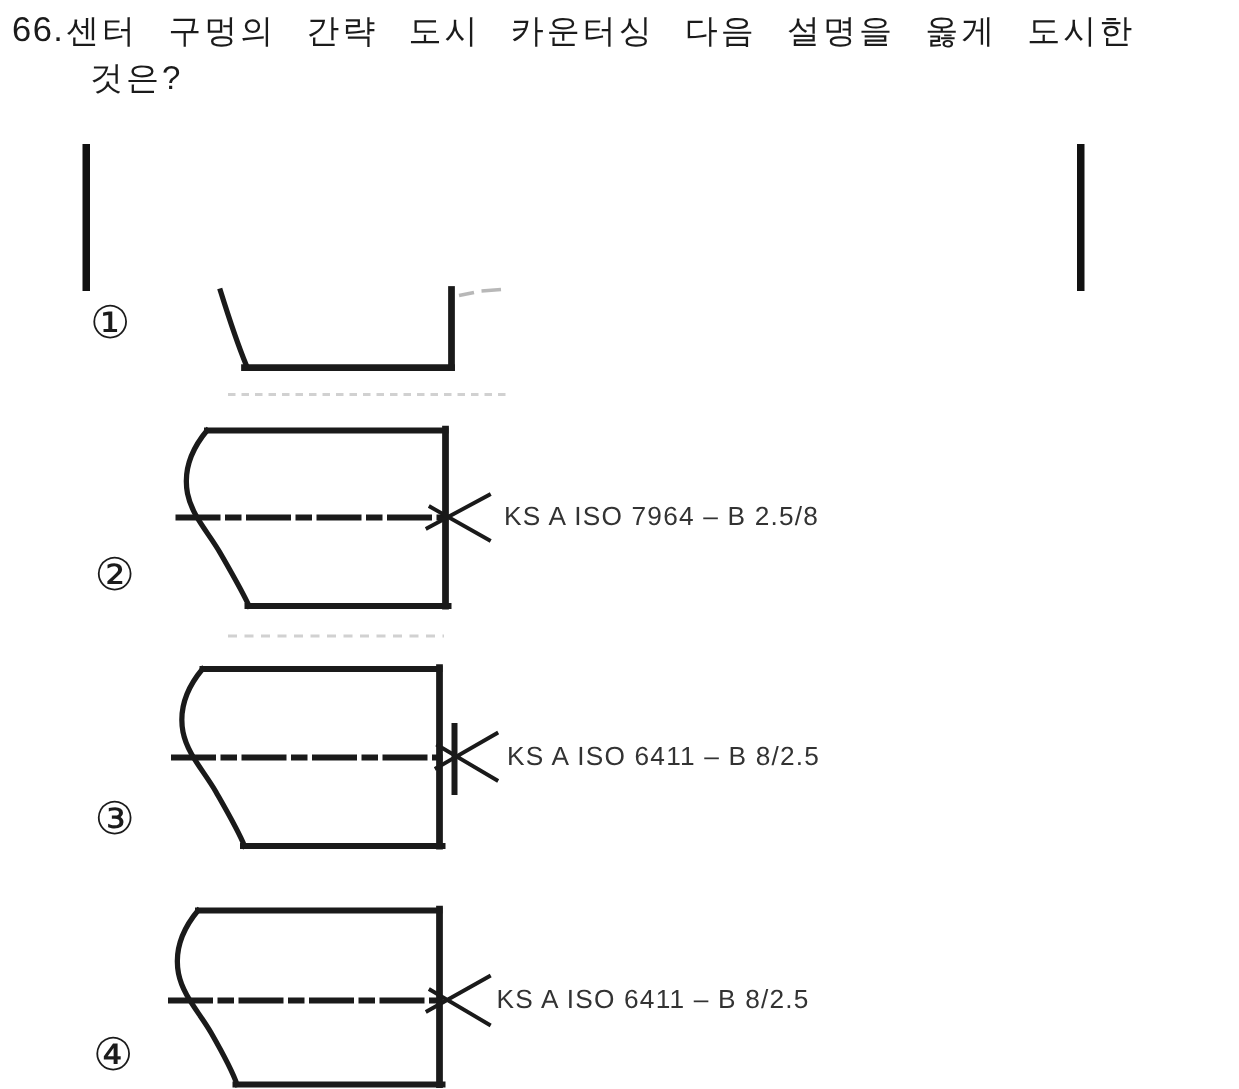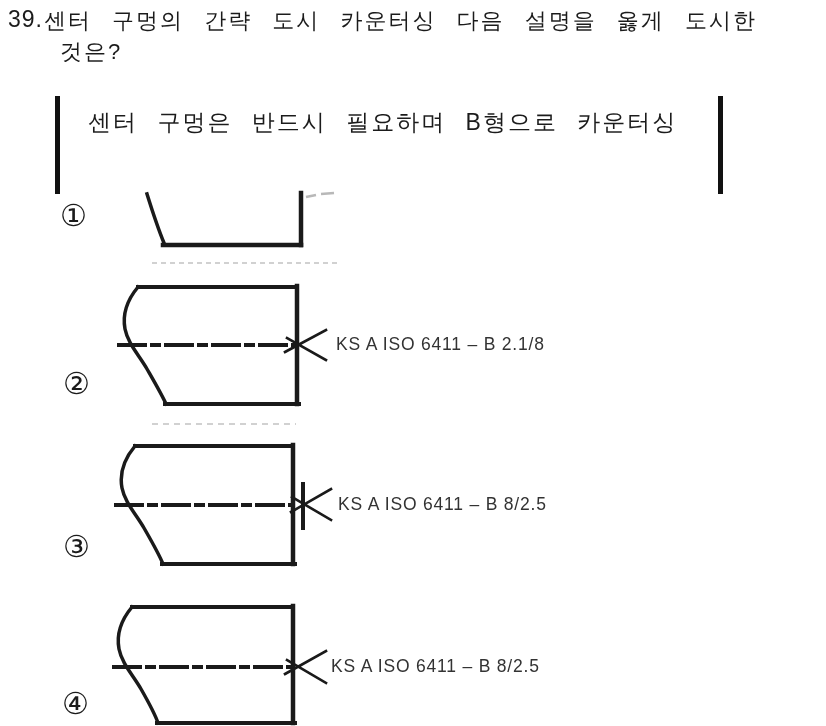--- a/index.html
+++ b/index.html
@@ -29,26 +29,25 @@
   .l4{left:331px;top:656px;}
   svg.drawing{position:absolute;overflow:visible;}
   svg .ink{stroke:#1a1a1a;fill:none;stroke-linecap:square;}
   svg .faint{stroke:#9a9a9a;fill:none;stroke-linecap:butt;}
 </style>
 </head>
 <body>
 
 <div id="page">
 
-  <span class="abs q-num">39.</span>
+  <span class="abs q-num">66.</span>
   <span class="abs q-line1">센터 구멍의 간략 도시 카운터싱 다음 설명을 옳게 도시한</span>
   <span class="abs q-line2">것은?</span>
 
   <div class="abs desc-box">
-    <div class="desc-line">센터 구멍은 반드시 필요하며 B형으로 카운터싱</div>
   </div>
 
   <span class="abs marker m1">①</span>
   <svg class="drawing" style="left:138px;top:186px;" width="210" height="68" viewBox="138 186 210 68">
     <path class="ink" d="M147,194 Q157,226 164,243" stroke-width="3.5"></path>
     <path class="ink" d="M163,245 H301" stroke-width="4.5"></path>
     <path class="ink" d="M301,193 V245" stroke-width="4.5"></path>
     <path class="faint" d="M306,197 l10,-2 M321,194 l13,-1" stroke-width="2.5" opacity="0.7"></path>
   </svg>
   <svg class="drawing" style="left:148px;top:256px;" width="200" height="14" viewBox="148 256 200 14">
@@ -57,21 +56,21 @@
 
   <span class="abs marker m2">②</span>
   <svg class="drawing" style="left:105px;top:278px;" width="240" height="134" viewBox="105 278 240 134">
     <path class="ink" d="M138,287 H297" stroke-width="4"></path>
     <path class="ink" d="M297,286 V404" stroke-width="4.5"></path>
     <path class="ink" d="M165,404 H299" stroke-width="4"></path>
     <path class="ink" d="M138,287 C128,299 122,313 125,329 C128,344 139,355 147,369 C155,383 162,395 166,404" stroke-width="3.5"></path>
     <path class="ink" d="M119,345 H297" stroke-width="4" stroke-dasharray="26 7 7 7"></path>
     <path class="ink" d="M326,330 L285,352 M326,360 L287,338" stroke-width="2.6"></path>
   </svg>
-  <span class="abs ks-label l2">KS A ISO 6411 – B 2.1/8</span>
+  <span class="abs ks-label l2">KS A ISO 7964 – B 2.5/8</span>
 
   <span class="abs marker m3">③</span>
   <svg class="drawing" style="left:148px;top:418px;" width="160" height="14" viewBox="148 418 160 14">
     <path class="faint" d="M152,424 H296" stroke-width="2" stroke-dasharray="6 5" opacity="0.45"></path>
   </svg>
   <svg class="drawing" style="left:105px;top:438px;" width="240" height="134" viewBox="105 438 240 134">
     <path class="ink" d="M135,446 H293" stroke-width="4"></path>
     <path class="ink" d="M293,445 V564" stroke-width="4.5"></path>
     <path class="ink" d="M162,564 H295" stroke-width="4"></path>
     <path class="ink" d="M135,446 C125,458 119,472 122,488 C125,503 136,514 144,528 C152,542 159,554 163,564" stroke-width="3.5"></path>

